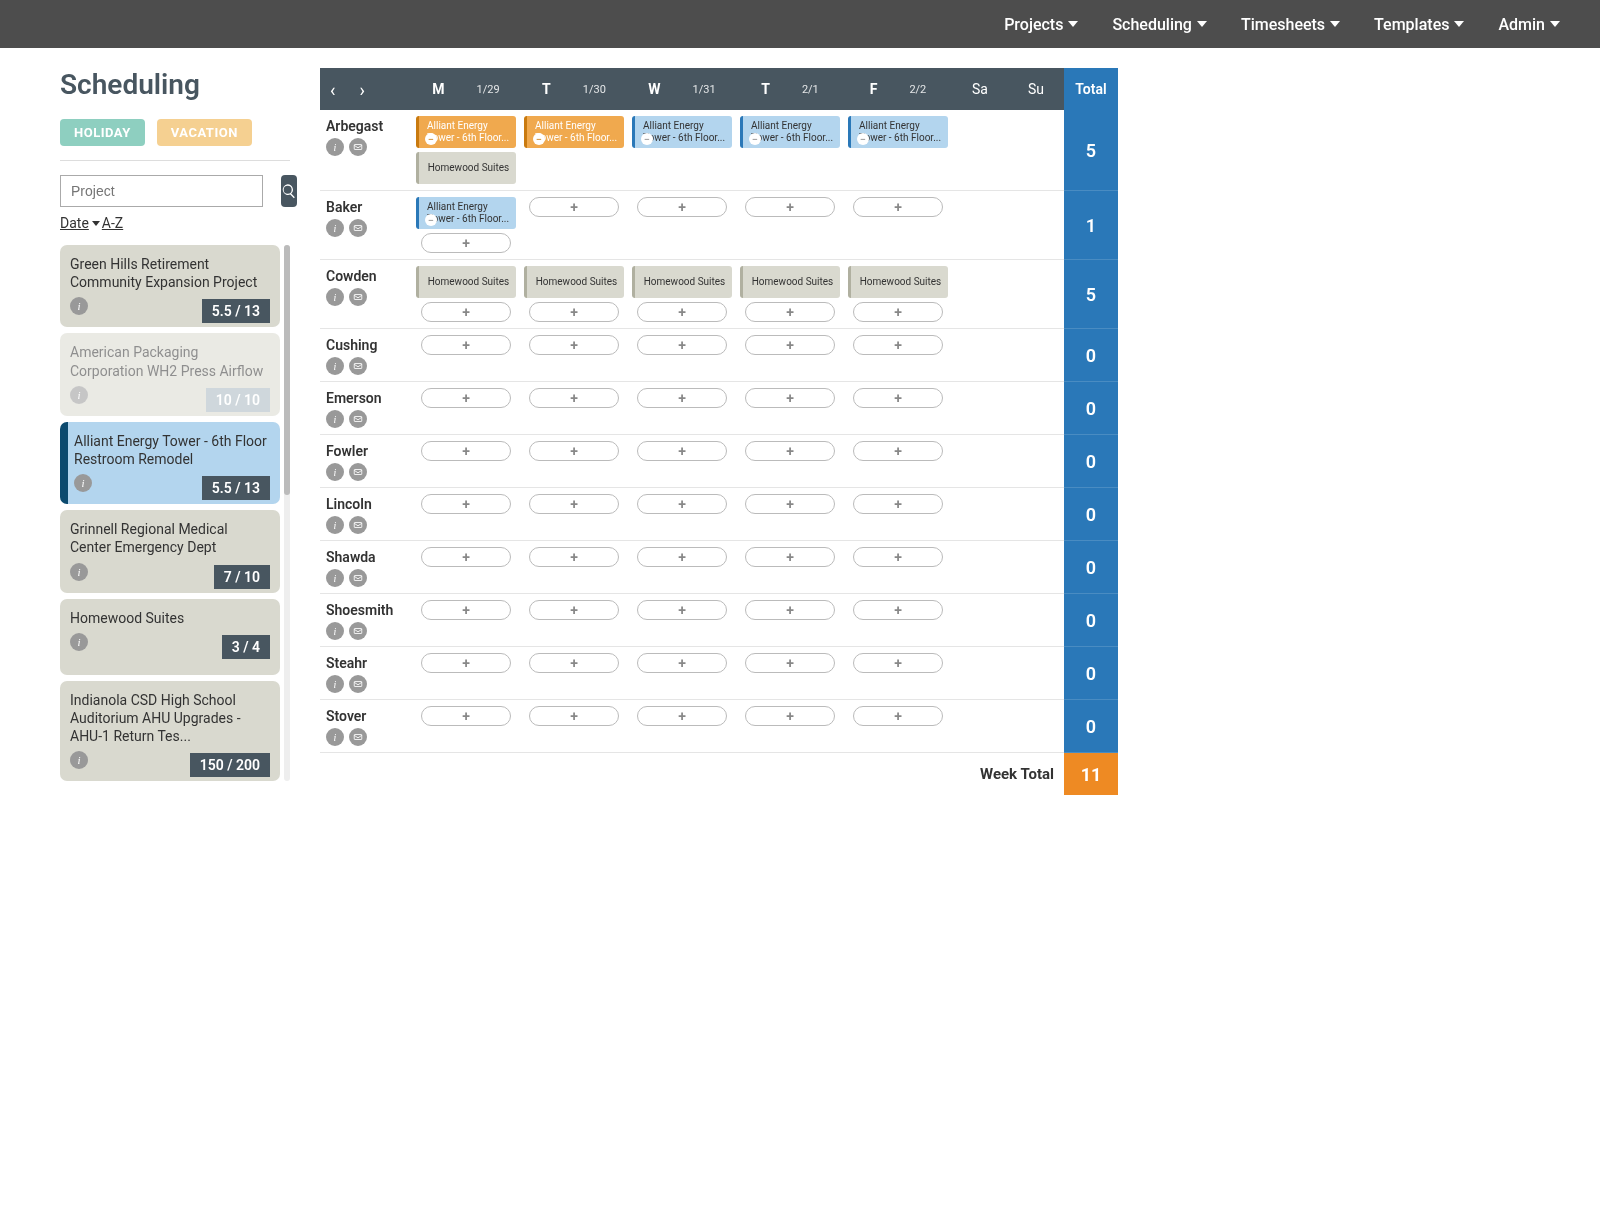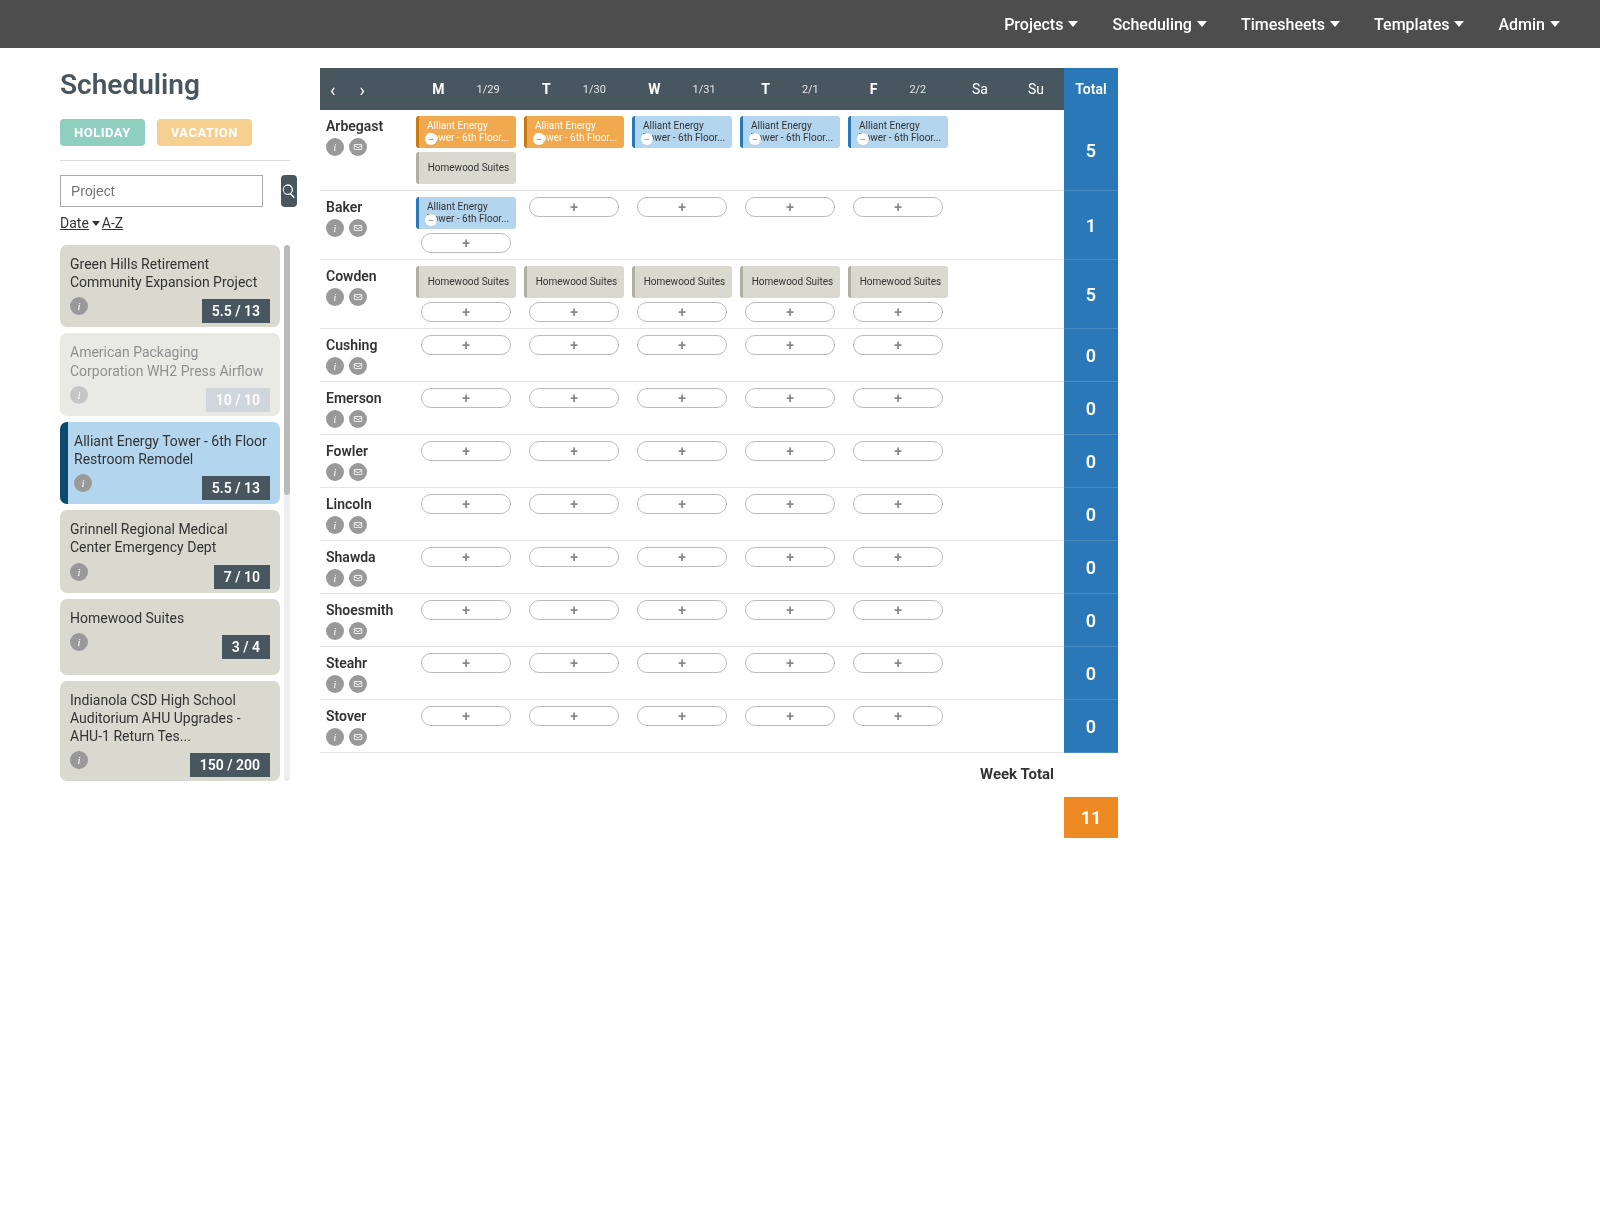--- a/index.html
+++ b/index.html
@@ -73,21 +73,21 @@
 .assign-card.blue { background: #b3d5ee; border-left-color: #2a78b8; }
 .assign-card.grey { background: #d9d9cf; border-left-color: #b0b0a0; justify-content:center; align-items:center; }
 .assign-text { font-size: 10px; }
 .assign-minus { position: absolute; bottom: 3px; left: 6px; width: 12px; height: 12px; border-radius: 50%; background: #fff; color: #888; display:flex; align-items:center; justify-content:center; font-size:11px; line-height:1; cursor:pointer; }
 .assign-card.orange .assign-minus { color:#c97a0f; }
 
 .add-btn { width: 90px; height: 20px; border: 1px solid #bbb; border-radius: 10px; background: #fff; display: flex; align-items: center; justify-content: center; cursor: pointer; color: #888; font-size: 14px; font-weight: 600; }
 
 .total-cell { background: #2a78b8; color: #fff; display: flex; align-items: center; justify-content: center; font-size: 18px; font-weight: 600; border-bottom: 1px solid rgba(255,255,255,0.15); }
 .footer-label { grid-column: 1 / 9; padding: 12px 10px; font-weight: 700; font-size: 15px; text-align: right; }
-.footer-total { background: #ee8a23; color: #fff; display:flex; align-items:center; justify-content:center; font-size: 18px; font-weight: 700; padding: 10px 0; margin-top: 44px; }
+.footer-total { background: #ee8a23; color: #fff; display:flex; align-items:center; justify-content:center; font-size: 18px; font-weight: 700; padding: 10px 0; }
 </style>
 </head>
 <body>
 
 <div class="topnav" id="topnav">
     <div class="topnav-item">
       <span>Projects</span>
       <span class="caret-down"></span>
     </div>
     <div class="topnav-item">

